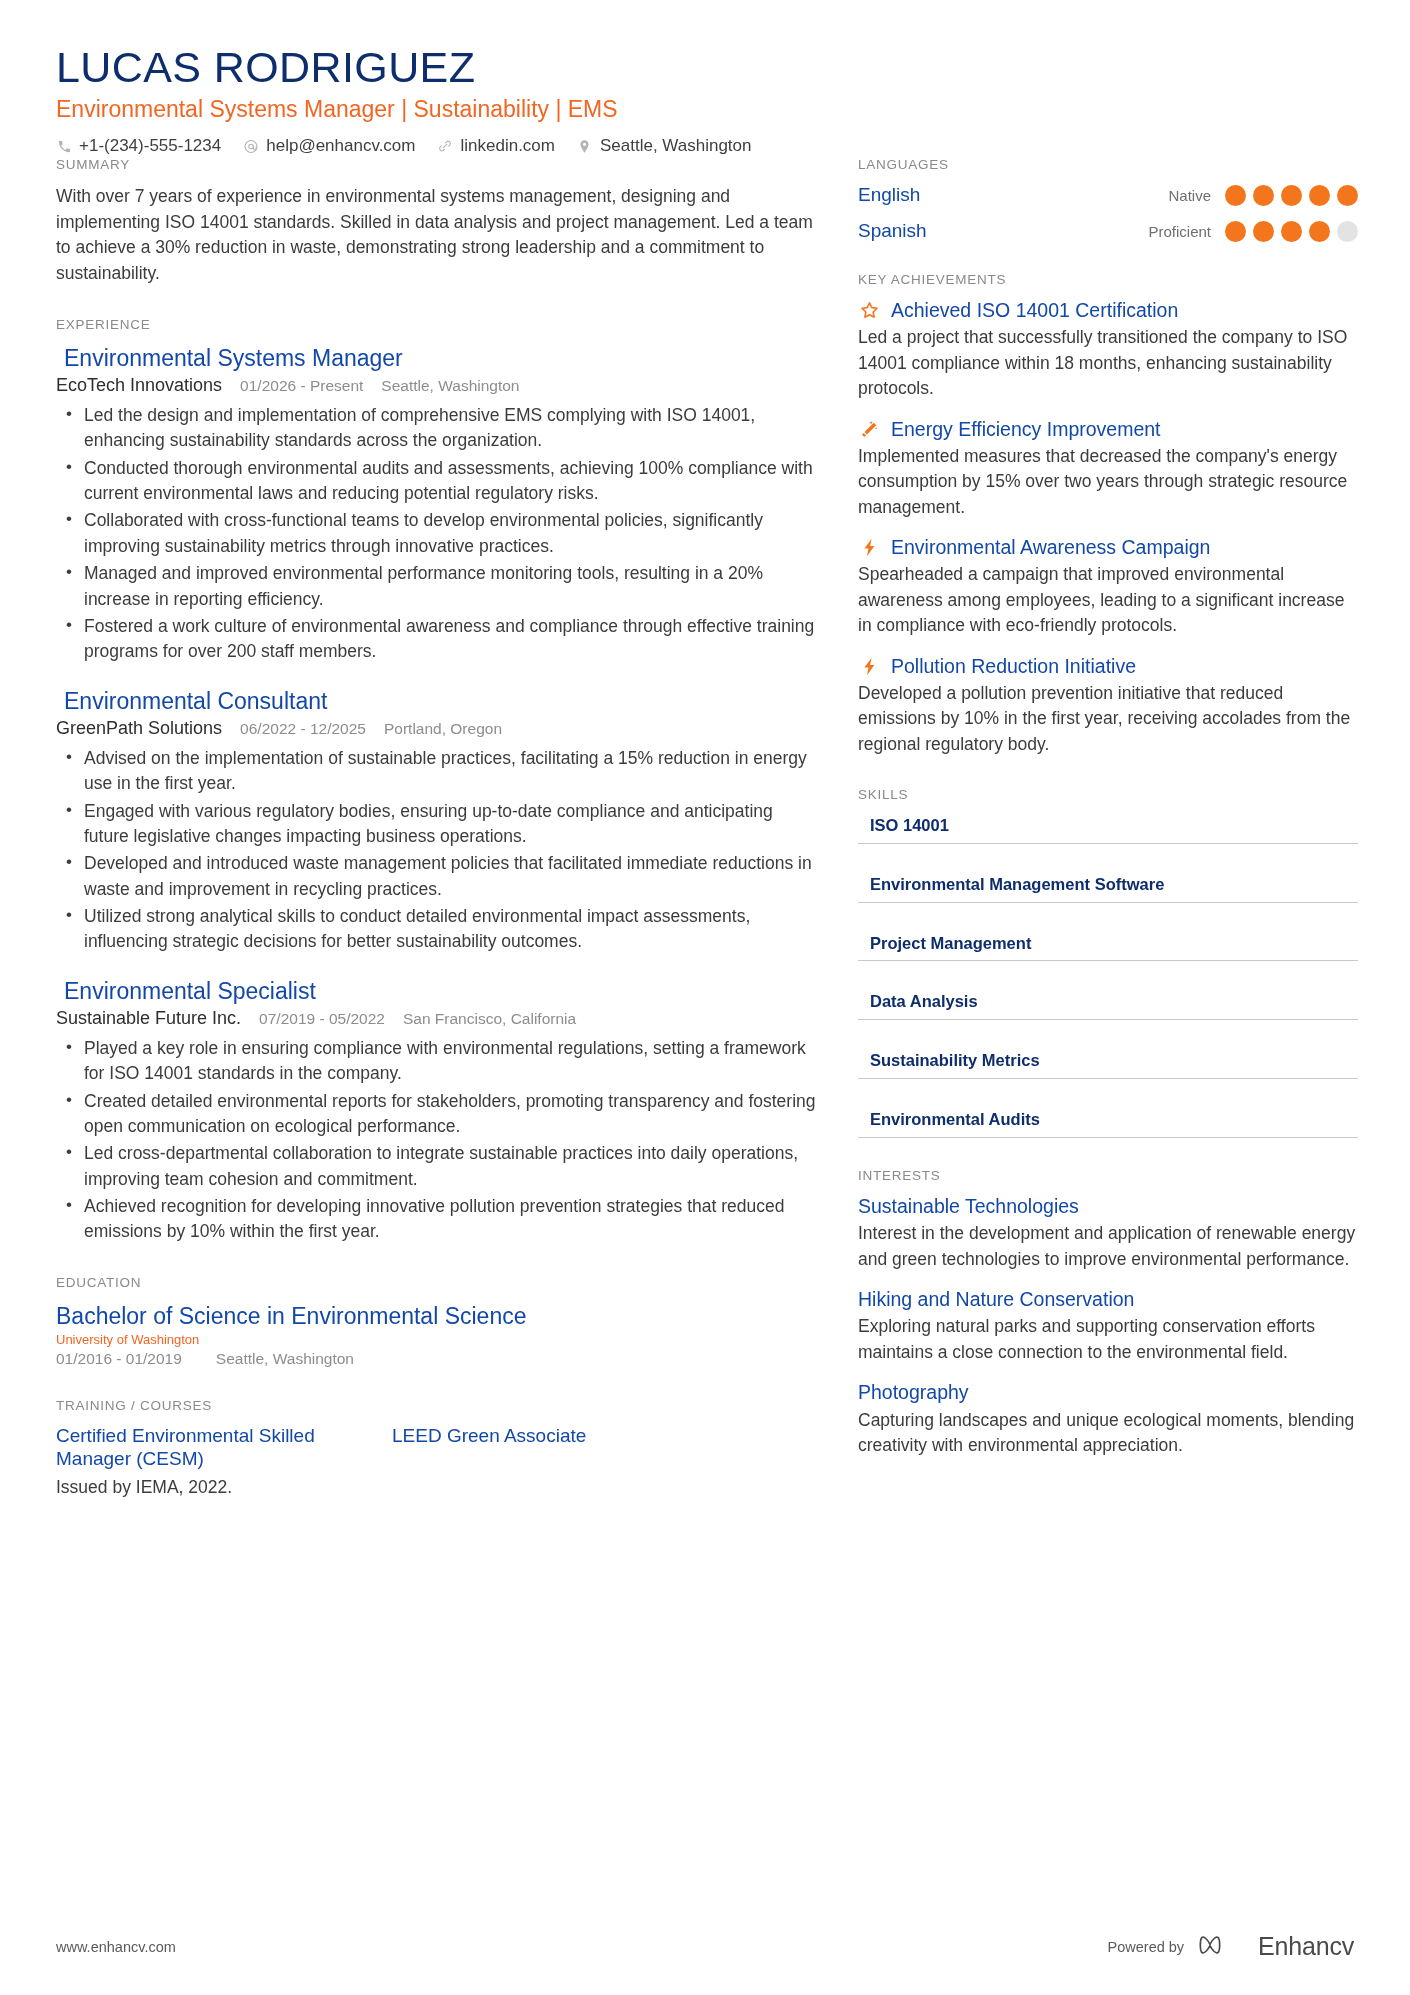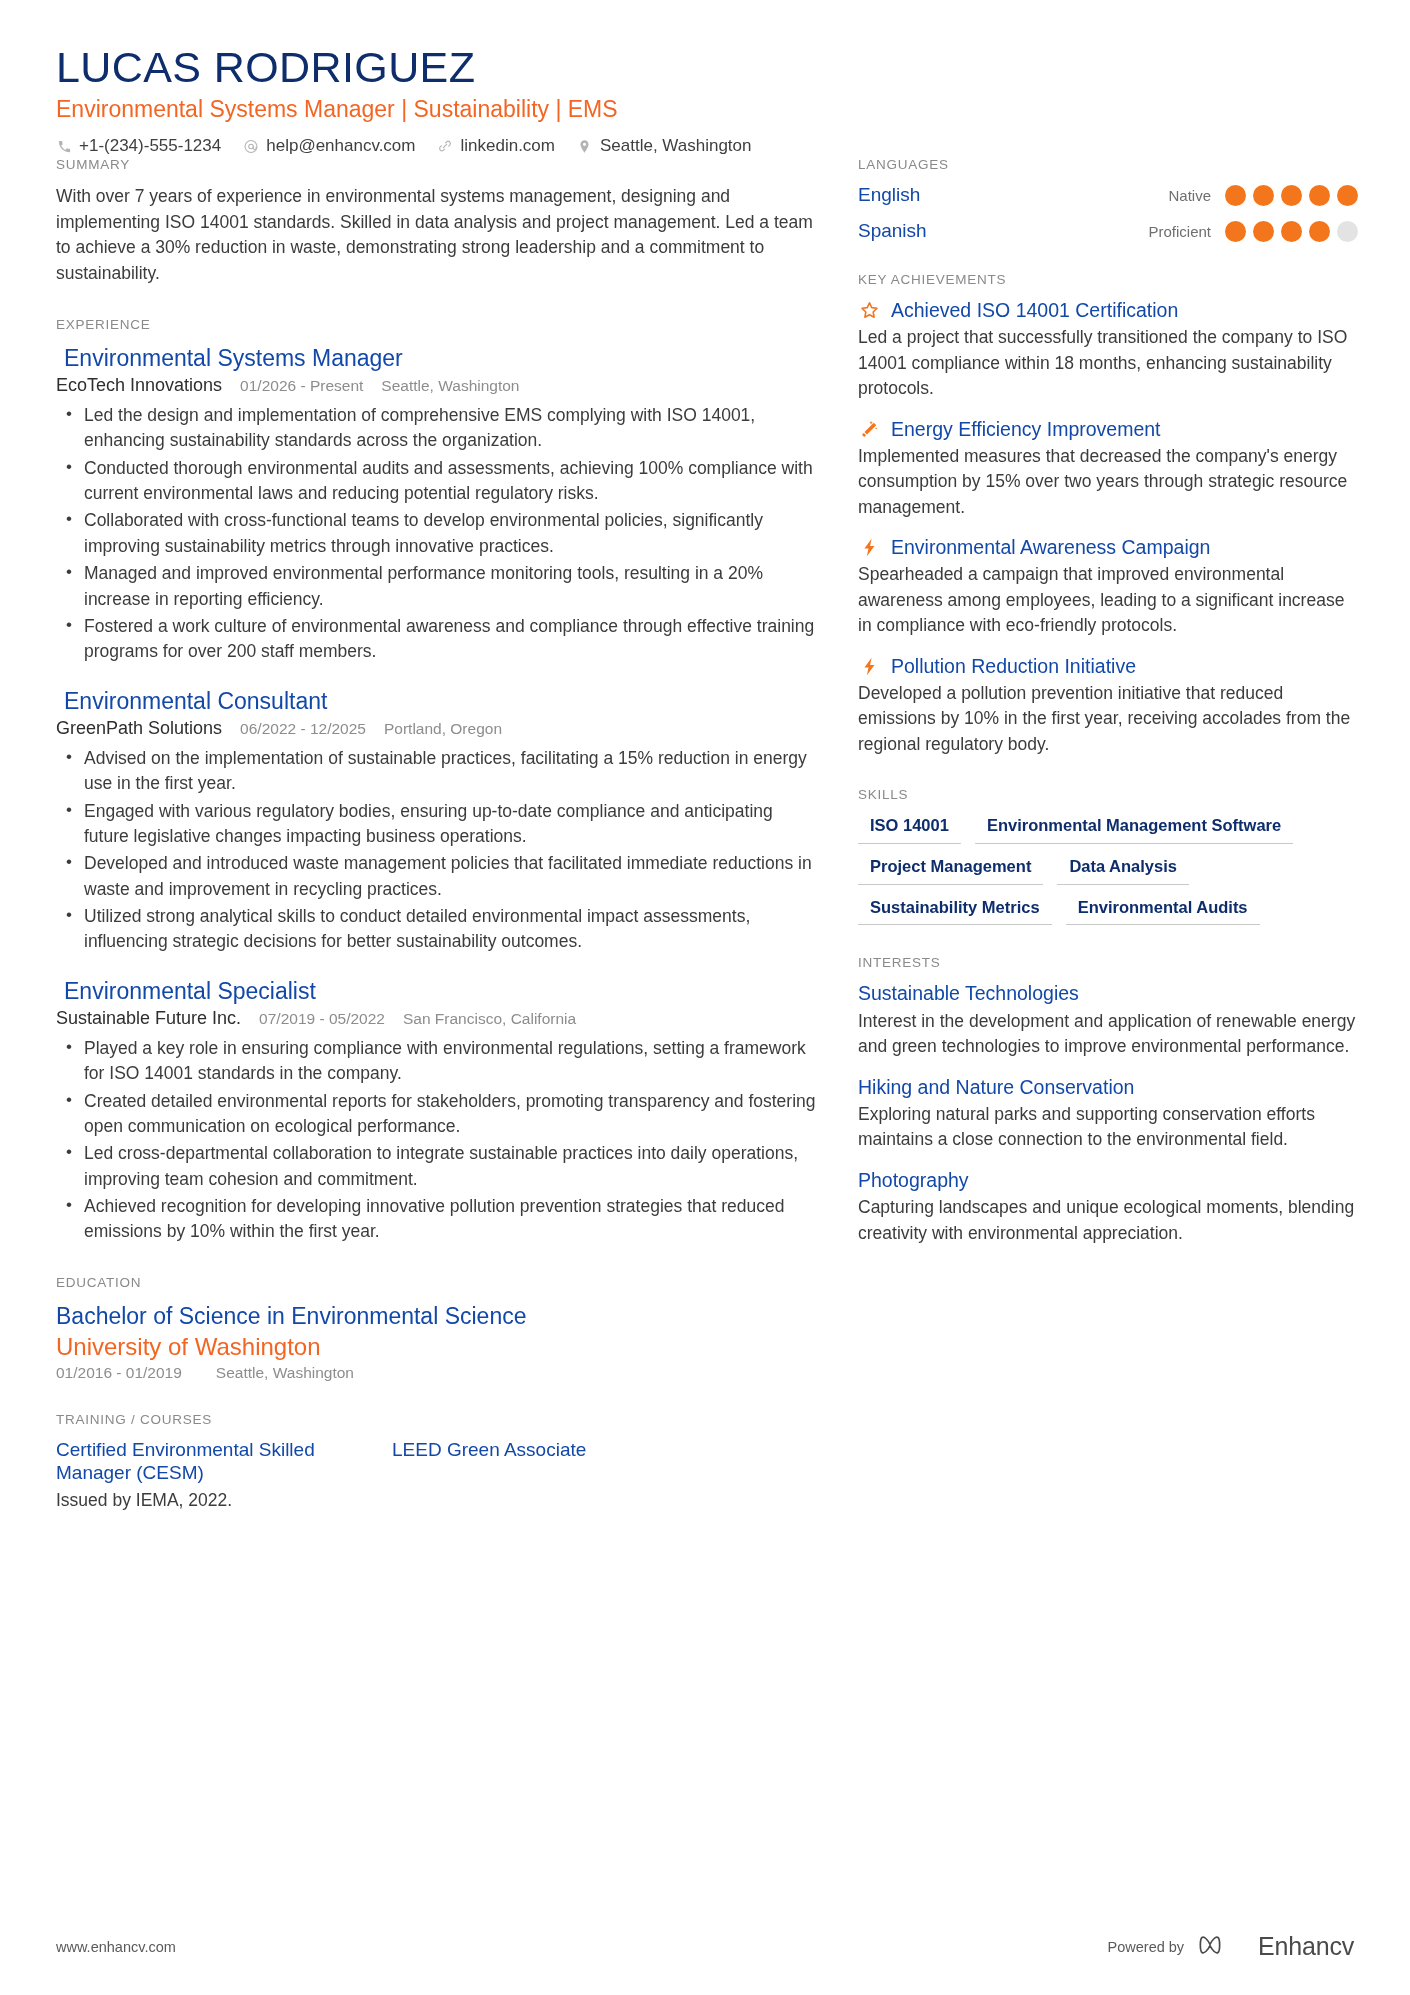--- a/index.html
+++ b/index.html
@@ -139,21 +139,21 @@
 
   
   .edu-degree {
     font-size: 23px;
     color: #1248a8;
     margin: 0 0 2px 0;
     font-weight: 400;
     line-height: 1.22;
   }
   .edu-school {
-    font-size: 24px;
+    font-size: 13px;
     color: #f26522;
     margin: 0 0 2px 0;
     line-height: 1.25;
   }
   .edu-meta {
     display: flex;
     gap: 34px;
     font-size: 15.5px;
     color: #8d8d8d;
   }
@@ -231,21 +231,22 @@
     font-size: 17.5px;
     line-height: 1.45;
     color: #3c3c3c;
     margin: 0;
   }
 
   
   .skills-wrap {
     display: flex;
     flex-wrap: wrap;
-    gap: 11px 14px;
+    gap: 29px 14px;
+    flex-direction: column;
   }
   .skill {
     font-size: 16.5px;
     font-weight: bold;
     color: #0d2d6c;
     border-bottom: 1.5px solid #c9c9c9;
     padding: 2px 12px 7px 12px;
     line-height: 1.2;
     white-space: nowrap;
   }

